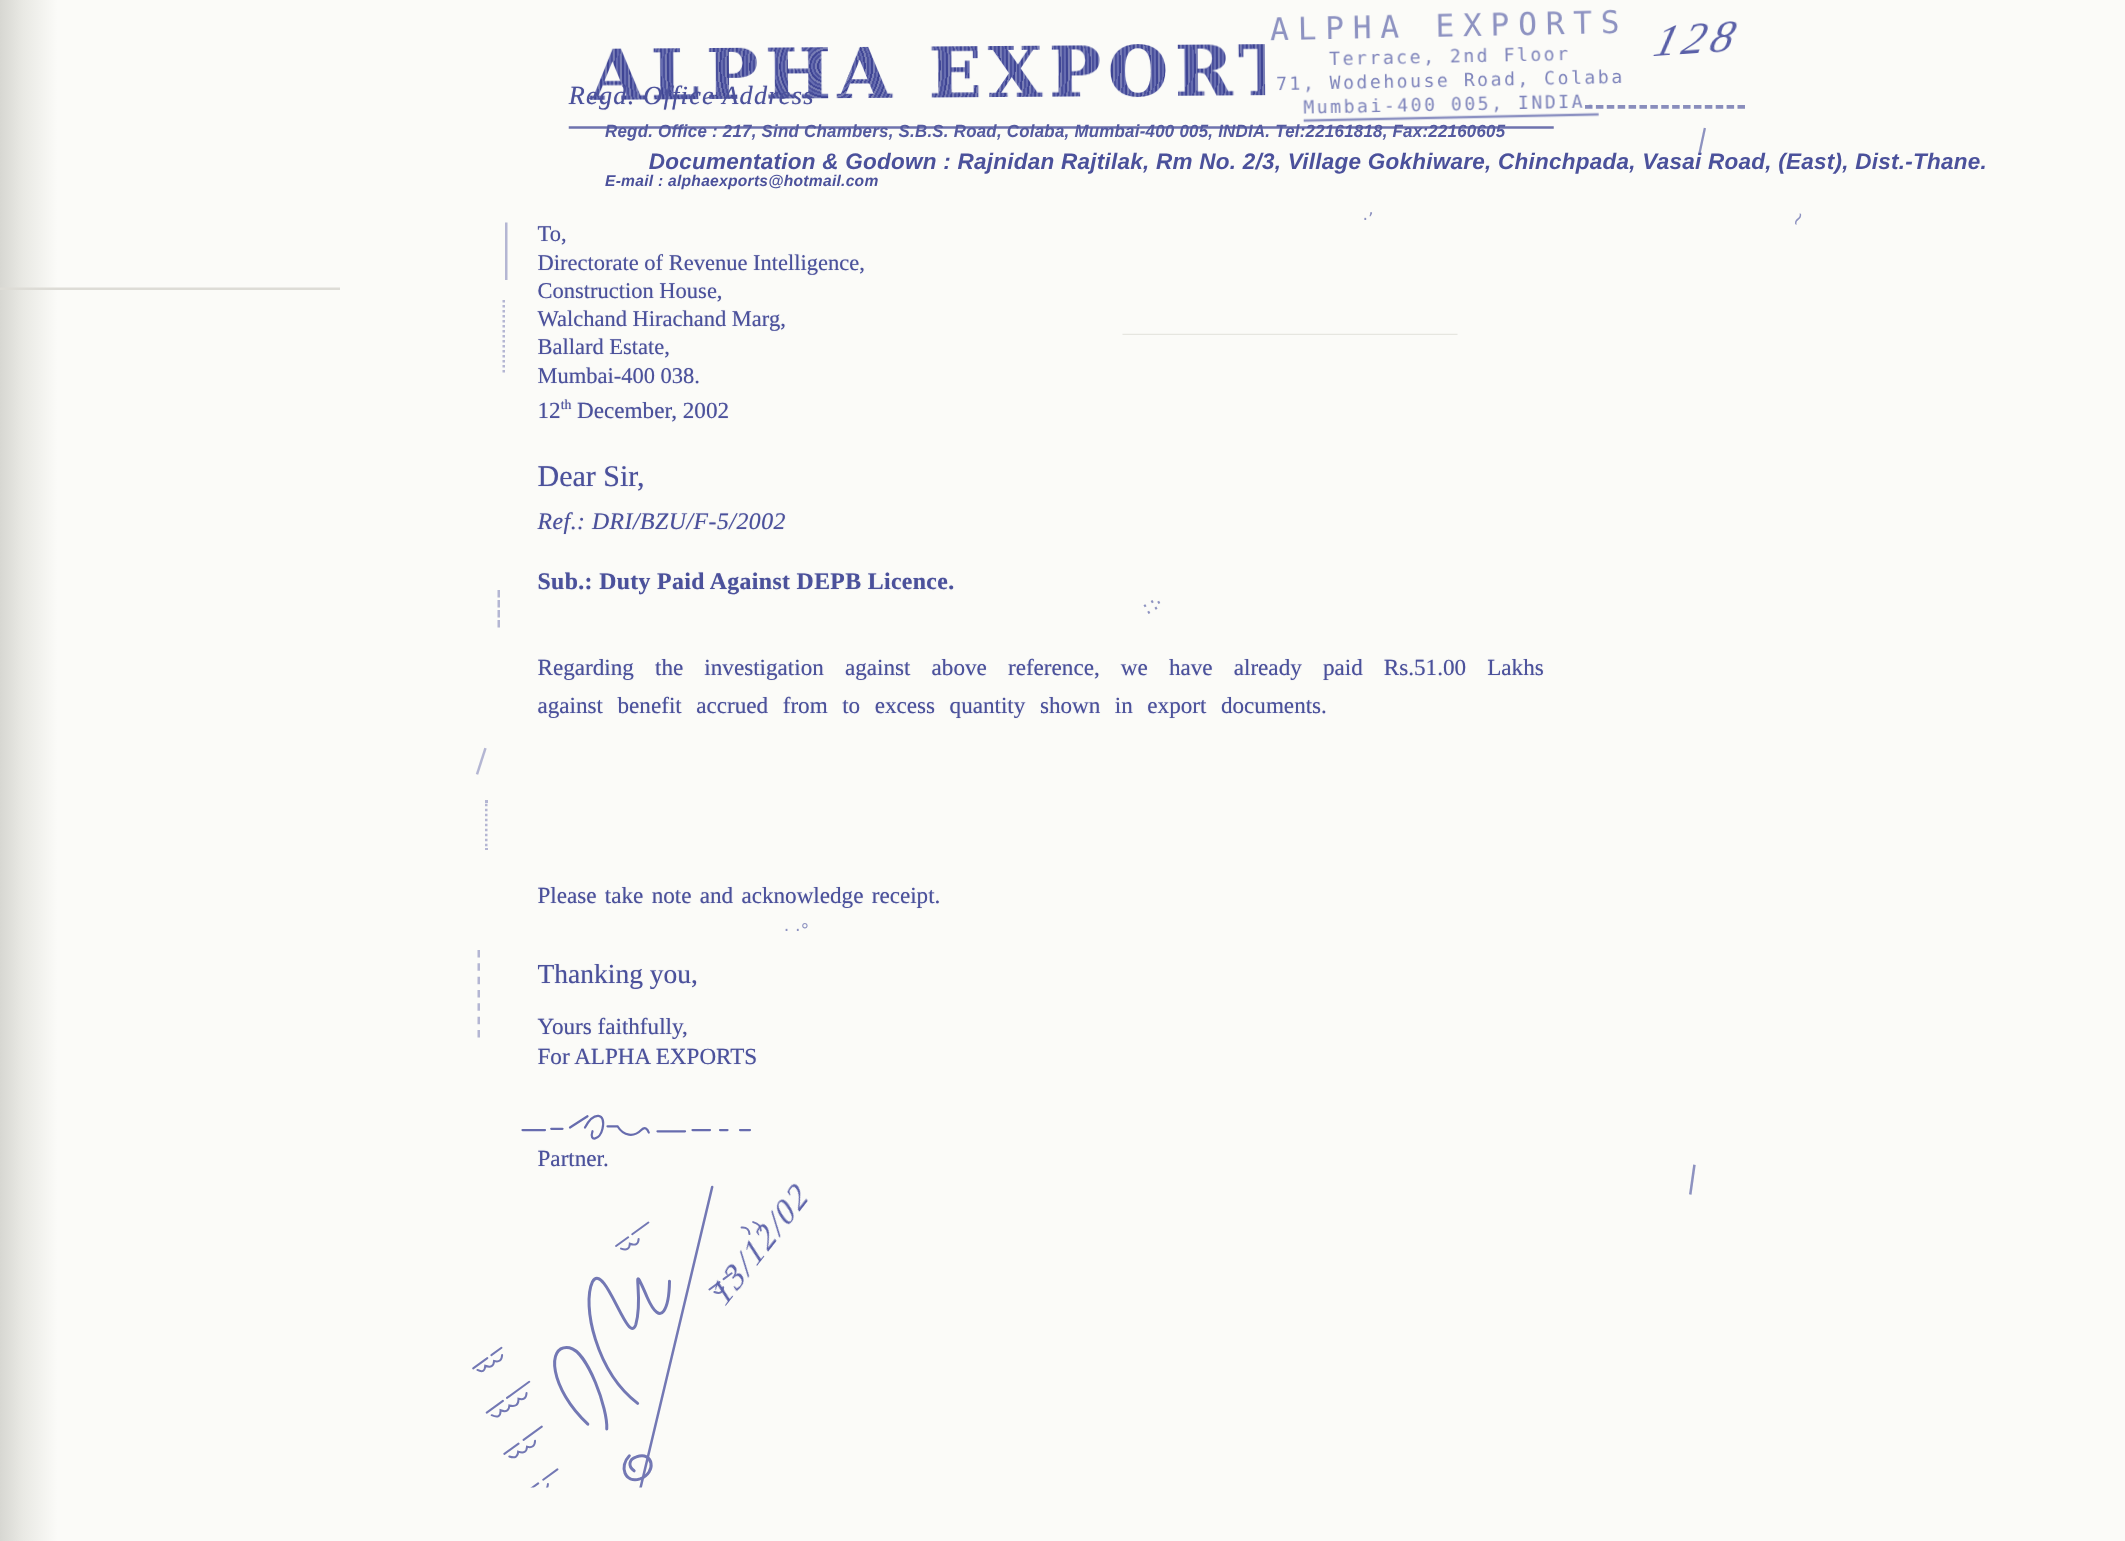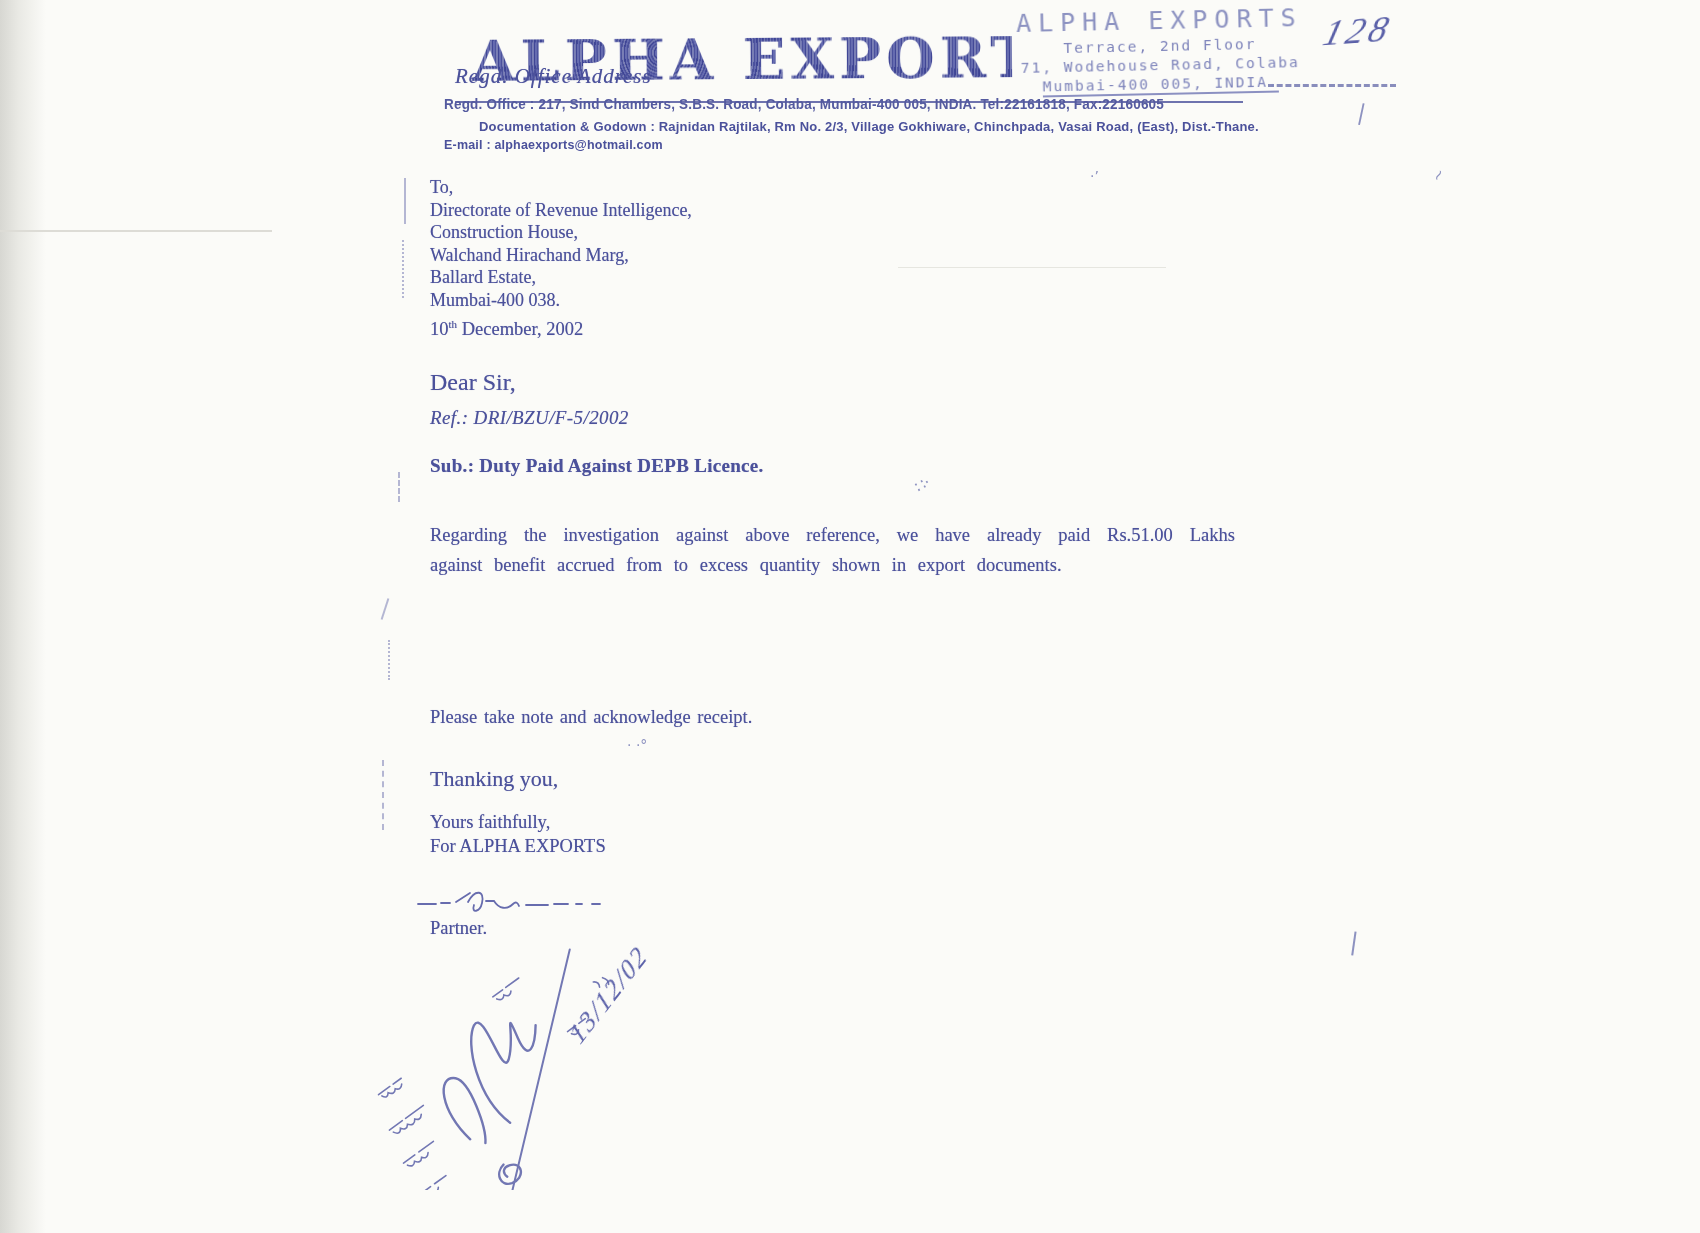--- a/index.html
+++ b/index.html
@@ -34,24 +34,24 @@
   .regd-label {
     position:absolute; left:455px; top:64px; width:788px;
     border-bottom:2.5px solid rgba(75,81,155,0.8);
     font-size:21px; font-style:italic; letter-spacing:1px;
     padding-bottom:12px; filter:blur(0.3px);
   }
   .header-dashes {
     position:absolute; left:1268px; top:84px; width:128px; height:0;
     border-top:3px dashed rgba(75,81,155,0.65);
   }
-  .head-line { position:absolute; left:444px; font-family:"Liberation Sans", sans-serif;
-    font-weight:bold; letter-spacing:0.2px; filter:blur(0.25px); white-space:nowrap; }
+  .head-line { position:absolute; left:484px; font-family:"Liberation Sans", sans-serif;
+    font-weight:bold; letter-spacing:0.2px; filter:blur(0.25px); white-space:nowrap;font-style:italic; }
   .head-line.l1 { top:97px; font-size:13.5px; color:#545a9f; transform:scaleY(1.05); }
-  .head-line.l2 { top:119px; font-size:13px; color:#4b519b;padding-left:35px; }
+  .head-line.l2 { top:119px; font-size:18px; color:#4b519b;padding-left:35px; }
   .head-line.l3 { top:138px; font-size:12.5px; color:#4b519b; }
 
   
   .corner-stamp {
     position:absolute; left:995px; top:6px; width:330px;
     text-align:center; transform:rotate(-1.2deg);
     font-family:"DejaVu Sans Mono", monospace; color:#7e84bb;
     filter:blur(0.3px);
   }
   .corner-stamp .co {
@@ -141,21 +141,21 @@
 
   <div class="block addr ink">
     <div>To,</div>
     <div>Directorate of Revenue Intelligence,</div>
     <div>Construction House,</div>
     <div>Walchand Hirachand Marg,</div>
     <div>Ballard Estate,</div>
     <div>Mumbai-400 038.</div>
   </div>
 
-  <div class="block date-line ink"><span>10</span><sup>th</sup><span> December, 2002</span></div>
+  <div class="block date-line ink"><span>12</span><sup>th</sup><span> December, 2002</span></div>
 
   <div class="block salutation ink">Dear Sir,</div>
   <div class="block reference ink">Ref.: DRI/BZU/F-5/2002</div>
   <div class="block subject ink">Sub.: Duty Paid Against DEPB Licence.</div>
 
   <div class="block para p1 ink">Regarding the investigation against above reference, we have already paid Rs.51.00 Lakhs against benefit accrued from to excess quantity shown in export documents.</div>
   <div class="block para p3 ink">Please take note and acknowledge receipt.</div>
 
   <div class="block thanking ink">Thanking you,</div>
   <div class="block faithfully ink">

